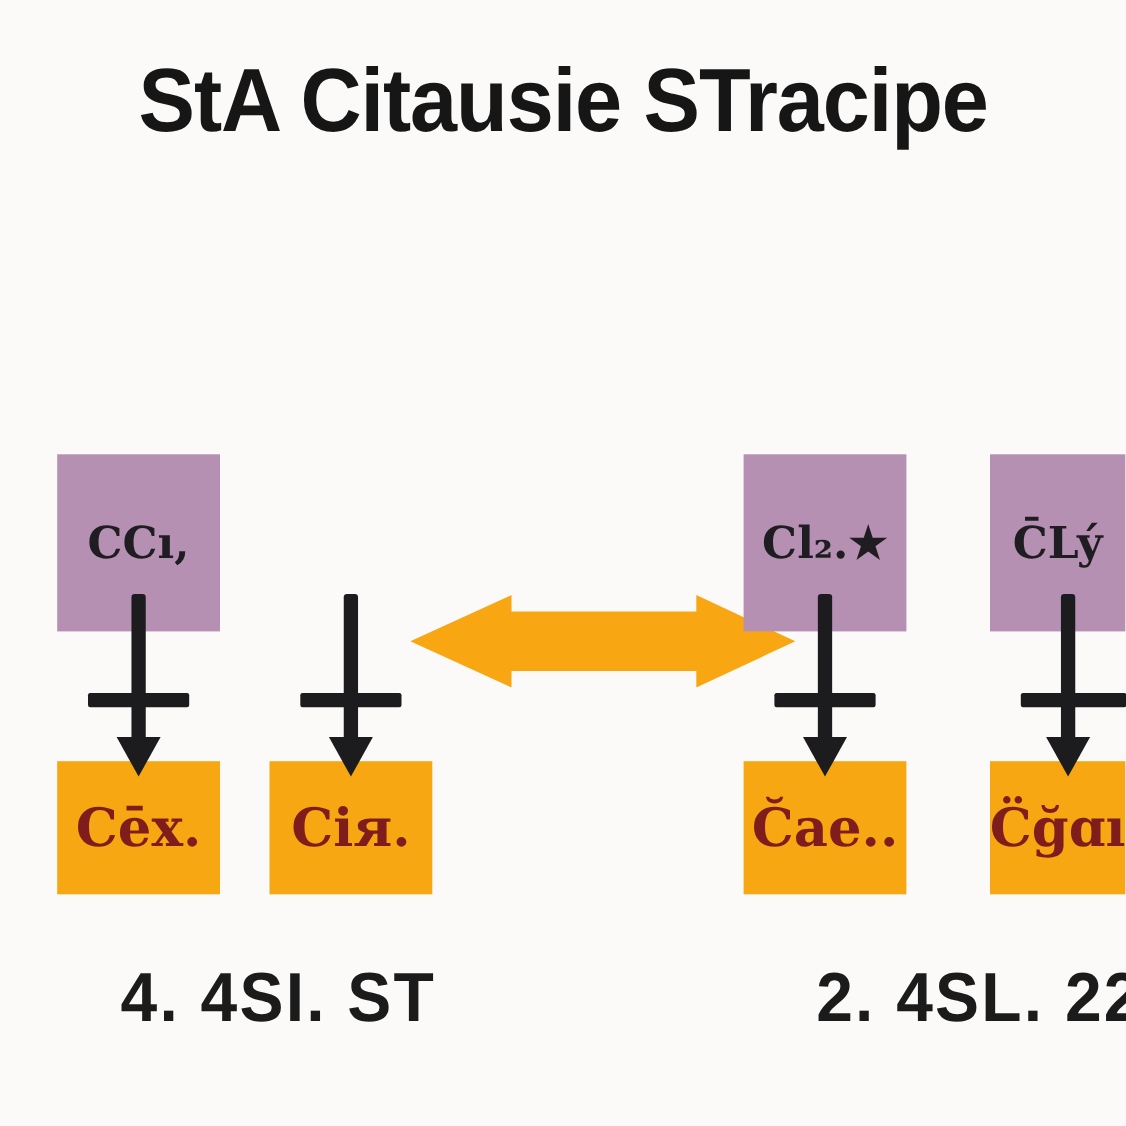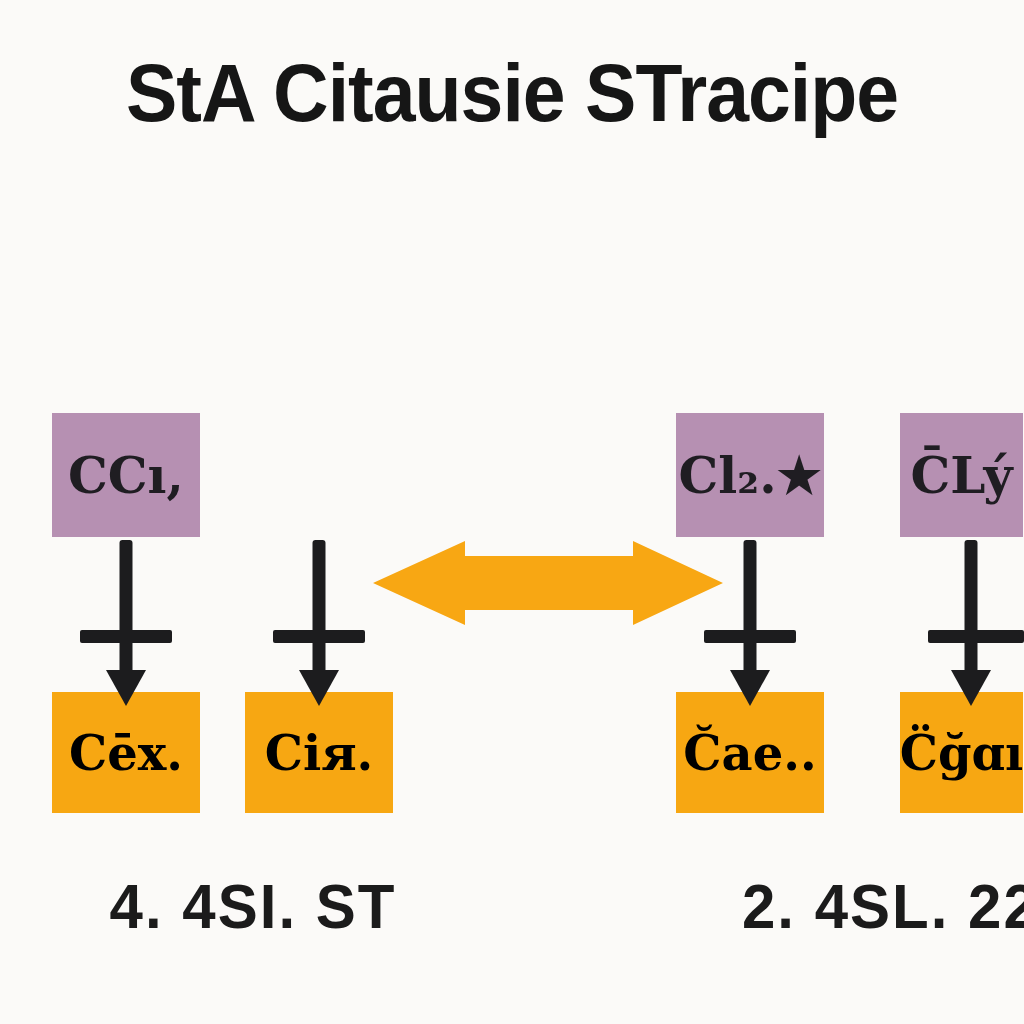--- a/index.html
+++ b/index.html
@@ -48,31 +48,31 @@
     right: 0;
     display: flex;
     align-items: center;
     justify-content: center;
     font-family: "DejaVu Serif", serif;
     font-weight: 700;
     overflow: hidden;
   }
   .box.reactant {
     top: 0;
-    height: 124px;
+    height: 161px;
     background: var(--box-purple, #b690b2);
-    font-size: 50px;
+    font-size: 40px;
     color: #1f1d22;
   }
   .box.product {
     top: 279px;
     height: 121px;
     background: var(--box-yellow, #f7a712);
     font-size: 48px;
-    color: #000000;
+    color: #7f1d1d;
   }
   
   .varrow {
     position: absolute;
     top: 127px;
     left: 0;
     right: 0;
     height: 166px;
     z-index: 2;
   }

